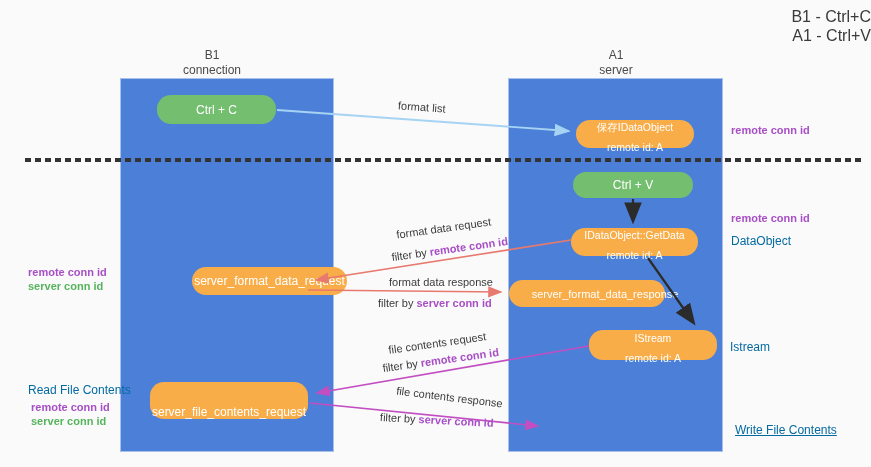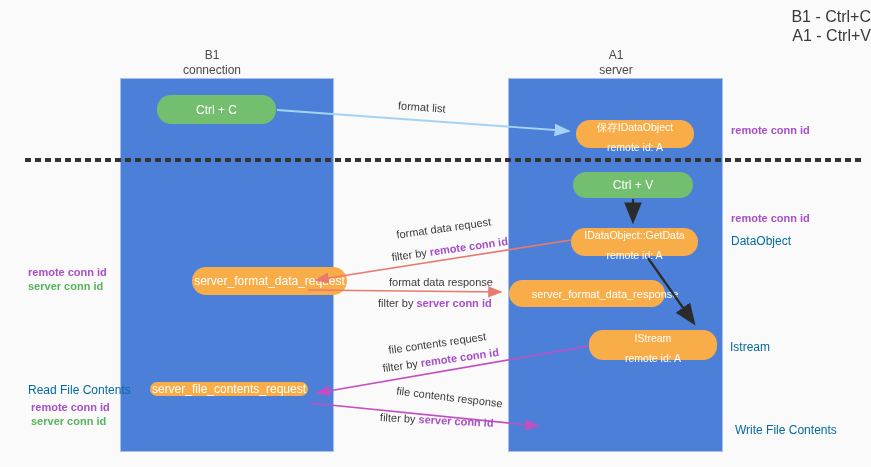--- a/index.html
+++ b/index.html
@@ -25,21 +25,21 @@
   .node.green { background:#74be6f; font-size:12px; }
   .node.orange { background:#f9ad49; }
   .node .l2 { font-size:10.5px; line-height:13px;margin-top:7px; }
   .ctrl-c { left:157px; top:95px; width:119px; height:29px; }
   .ctrl-v { left:573px; top:172px; width:120px; height:26px; }
   .save-ido { left:576px; top:120px; width:118px; height:28px; }
   .getdata { left:571px; top:228px; width:127px; height:28px; }
   .istream-node { left:589px; top:330px; width:128px; height:30px; }
   .fmt-req { left:152px; top:267px; width:155px; height:28px; font-size:12px;margin-left:40px; }
   .fmt-resp { left:509px; top:280px; width:156px; height:27px; font-size:11px;padding-left:36px; }
-  .file-req { left:150px; top:382px; width:158px; height:14px; font-size:12px;justify-content:flex-end; }
+  .file-req { left:150px; top:382px; width:158px; height:37px; font-size:12px;justify-content:flex-end; }
   .file-resp { left:545px; top:416px; width:161px; height:27px; font-size:12px; }
   svg.arrows { position:absolute; left:0; top:0; width:871px; height:467px; pointer-events:none; }
   .alabel { position:absolute; font-size:11px; color:#3c3c3c; white-space:nowrap; }
   .purple { color:#a84fc7; font-weight:bold; }
   .greent { color:#56b45c; font-weight:bold; }
   .note { position:absolute; font-size:12px; color:#0369a1; white-space:nowrap; }
   .sidepair { position:absolute; font-size:11px; font-weight:bold; line-height:14px; white-space:nowrap; }
   .fb { margin-right:3px; }
   .r-4 { transform:rotate(4deg); }
   .r-m8 { transform:rotate(-8deg); }
@@ -141,21 +141,21 @@
 
   <div class="alabel r-7" style="left:396px; top:391px;">file contents response</div>
   <div class="alabel r-3" style="left:380px; top:414px;">
     <span class="fb">filter by</span><span class="purple">server conn id</span>
   </div>
 
   <div class="sidepair purple" style="left:731px; top:123px;">remote conn id</div>
   <div class="sidepair purple" style="left:731px; top:211px;">remote conn id</div>
   <div class="note" style="left:731px; top:234px;">DataObject</div>
   <div class="note" style="left:730px; top:340px;">Istream</div>
-  <div class="note" style="left:735px; top:423px;">Write File Contents</div>
+  <div class="note" style="left:735px; top:423px;text-decoration:underline;">Write File Contents</div>
 
   <div class="sidepair" style="left:28px; top:265px;">
     <div class="purple">remote conn id</div>
     <div class="greent">server conn id</div>
   </div>
   <div class="note" style="left:28px; top:383px;">Read File Contents</div>
   <div class="sidepair" style="left:31px; top:400px;">
     <div class="purple">remote conn id</div>
     <div class="greent">server conn id</div>
   </div>

